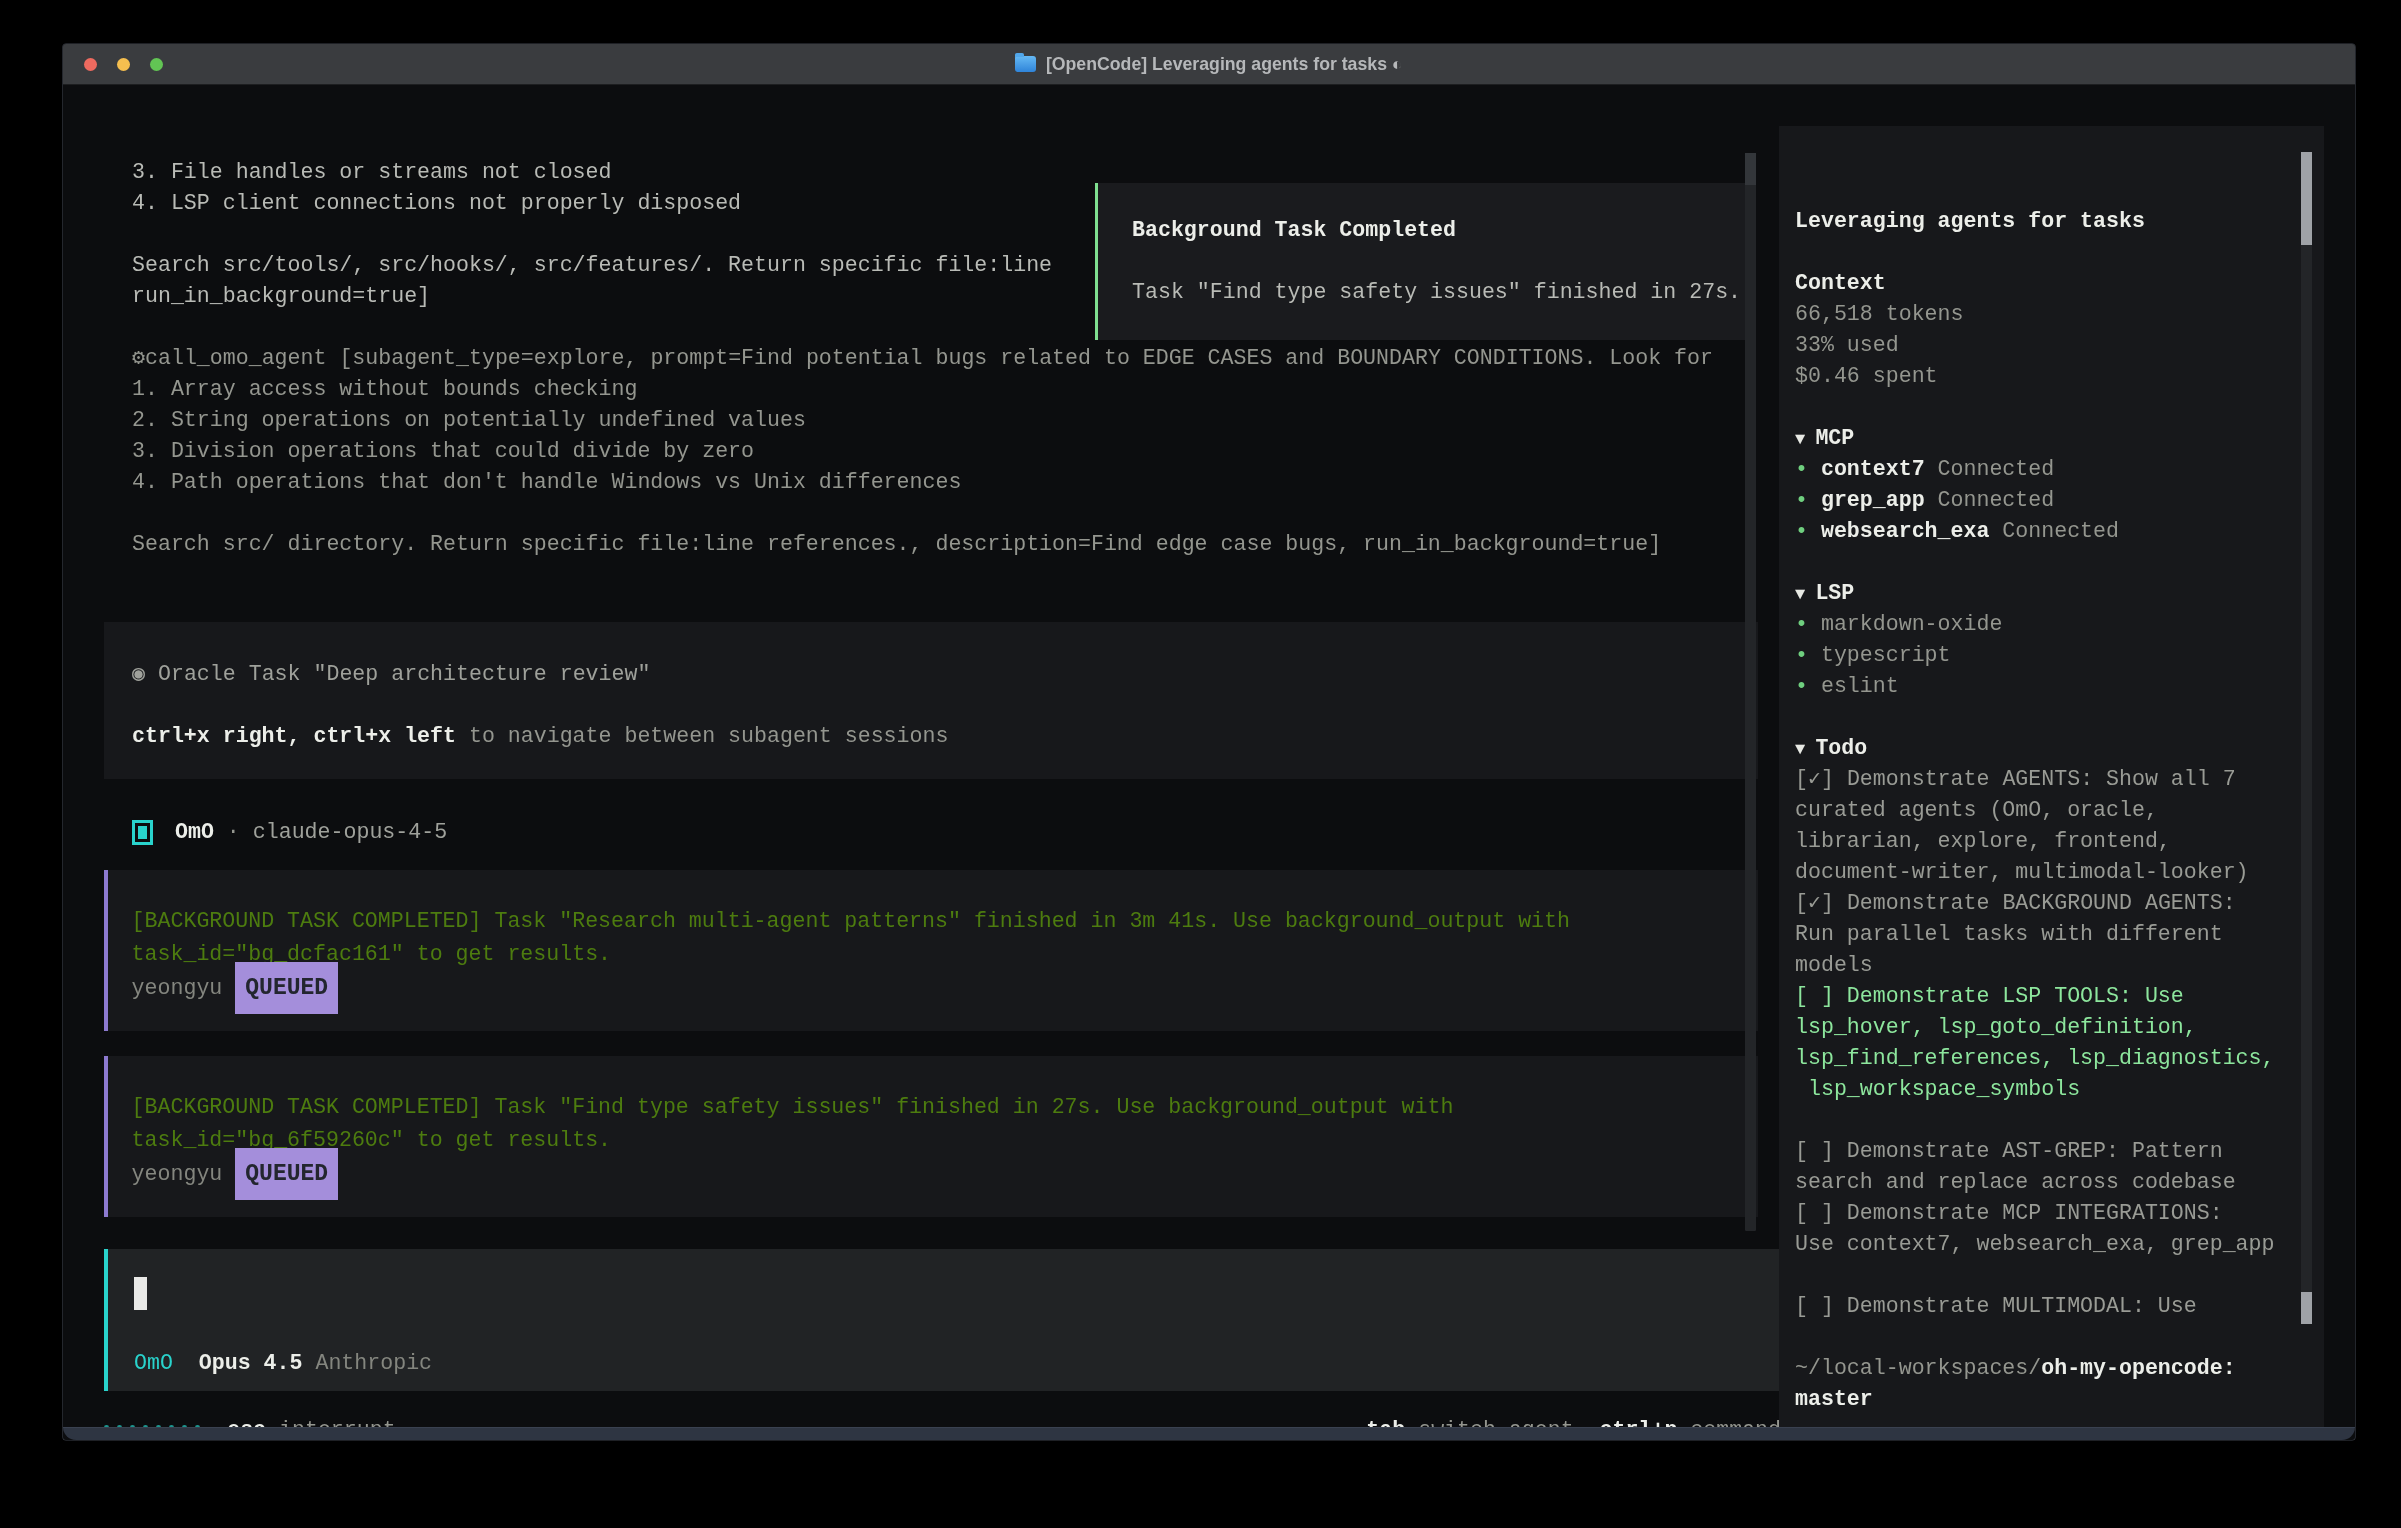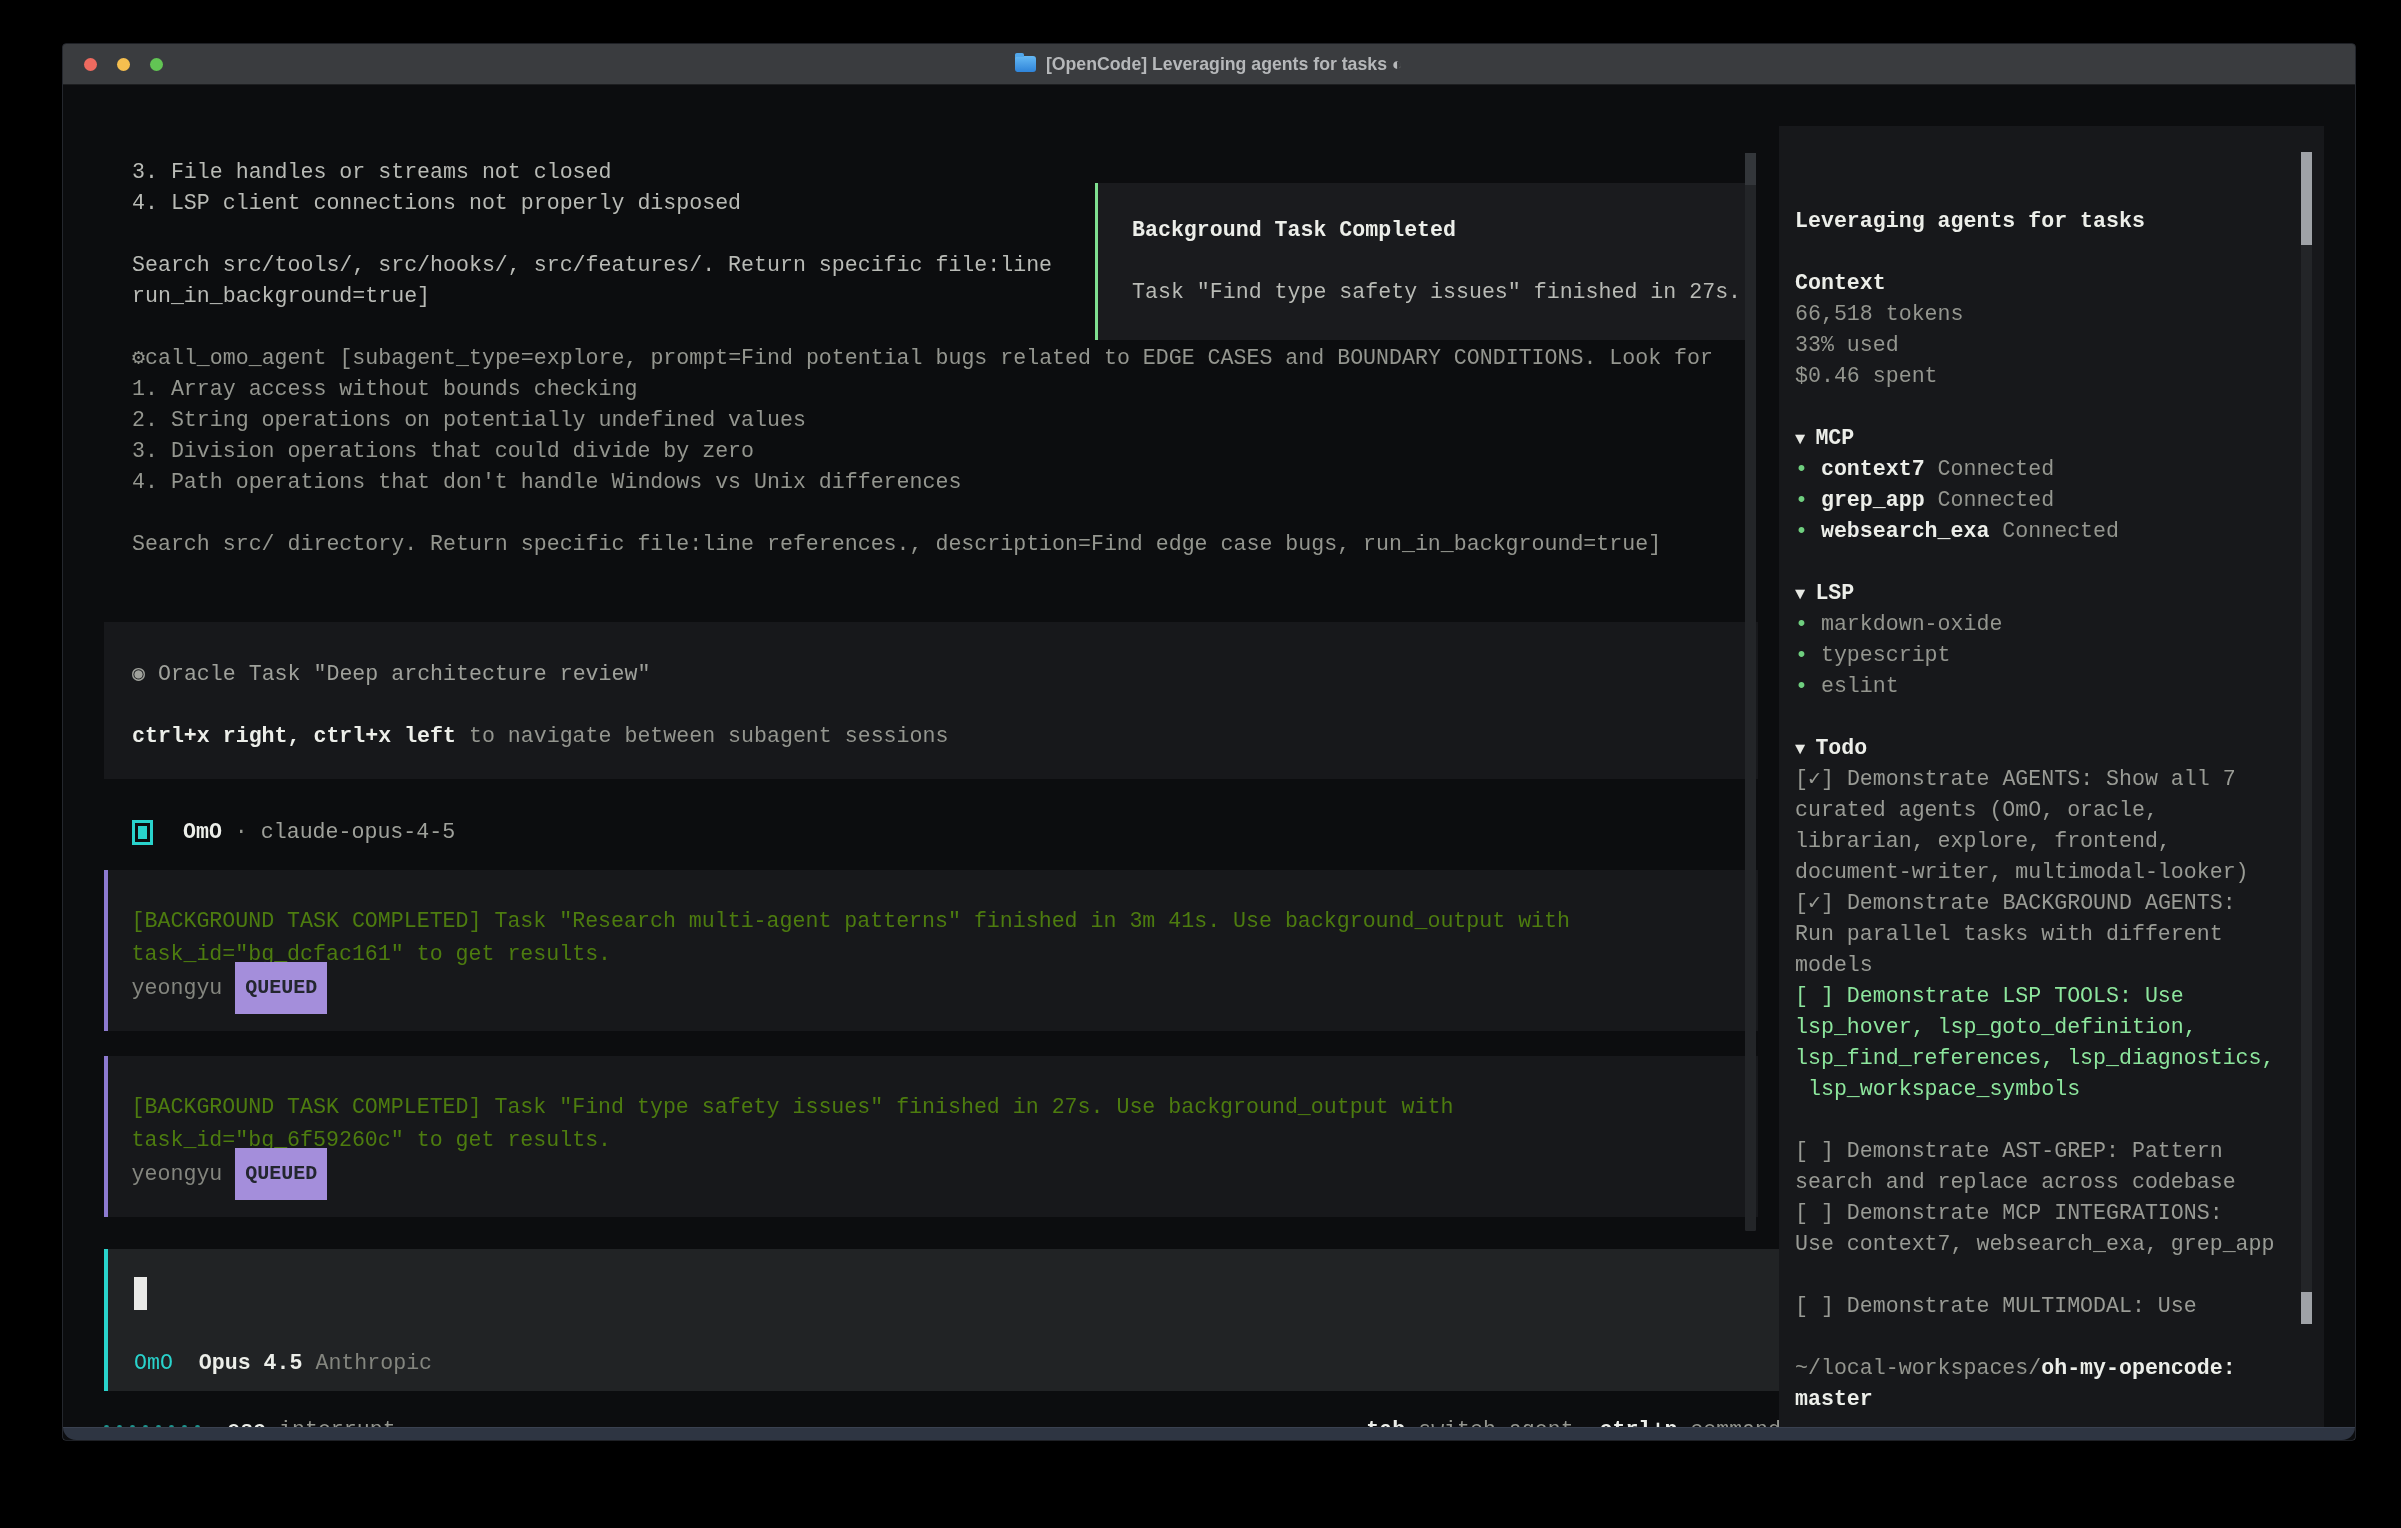--- a/index.html
+++ b/index.html
@@ -51,37 +51,37 @@
 
   
   .oracle-box {
     position:absolute; left:41px; top:537px; width:1654px; height:157px;
     background:#17181b; padding:37px 0 0 28px;
   }
   .oracle-box .o-line1 { font-size:21.6px; line-height:31px; white-space:pre; }
   .oracle-box .o-line2 { margin-top:31px; font-size:21.6px; line-height:31px; white-space:pre; }
 
   
-  .agent-header { position:absolute; left:69px; top:732px; height:31px; display:flex; align-items:center; gap:30px; }
+  .agent-header { position:absolute; left:69px; top:732px; height:31px; display:flex; align-items:center; gap:22px; }
   .agent-box-icon { position:relative; width:21px; height:25px; border:3px solid #29d3cc; background:#0c0d0f; }
   .agent-box-icon::before { content:""; position:absolute; left:3px; top:3px; right:3px; bottom:3px; background:#29d3cc; }
   .agent-header .mono { line-height:25px; }
 
   
   .msg {
     position:absolute; left:41px; width:1654px; height:161px;
     background:#17181b; border-left:4.7px solid #8d7ad0; padding:35px 0 0 23.6px;
   }
   .msg.m1 { top:785px; } .msg.m2 { top:971px; }
   .msg .m-line { font-size:21.6px; line-height:33px; color:#4d7c0f; white-space:pre; }
   .msg .m-footer { display:flex; align-items:center; height:33px; }
   .msg .m-author { font-size:21.6px; color:#84867f; white-space:pre; }
   .badge {
     margin-left:13px; background:#a48edb; color:#23262f; font-weight:bold;
-    font-size:20px; line-height:28px; padding:12px 10px; display:inline-block;
+    font-size:23px; line-height:28px; padding:12px 10px; display:inline-block;
   }
 
   
   .input-box {
     position:absolute; left:41px; top:1164px; width:1686px; height:142px;
     background:#212325; border-left:4.1px solid #29d3cc;
   }
   .cursor { position:absolute; left:26px; top:28px; width:13px; height:33px; background:#e9e9e7; }
   .model-row { position:absolute; left:26px; top:99px; height:31px; display:flex; }
   .c-cyan { color:#29d3cc; }

